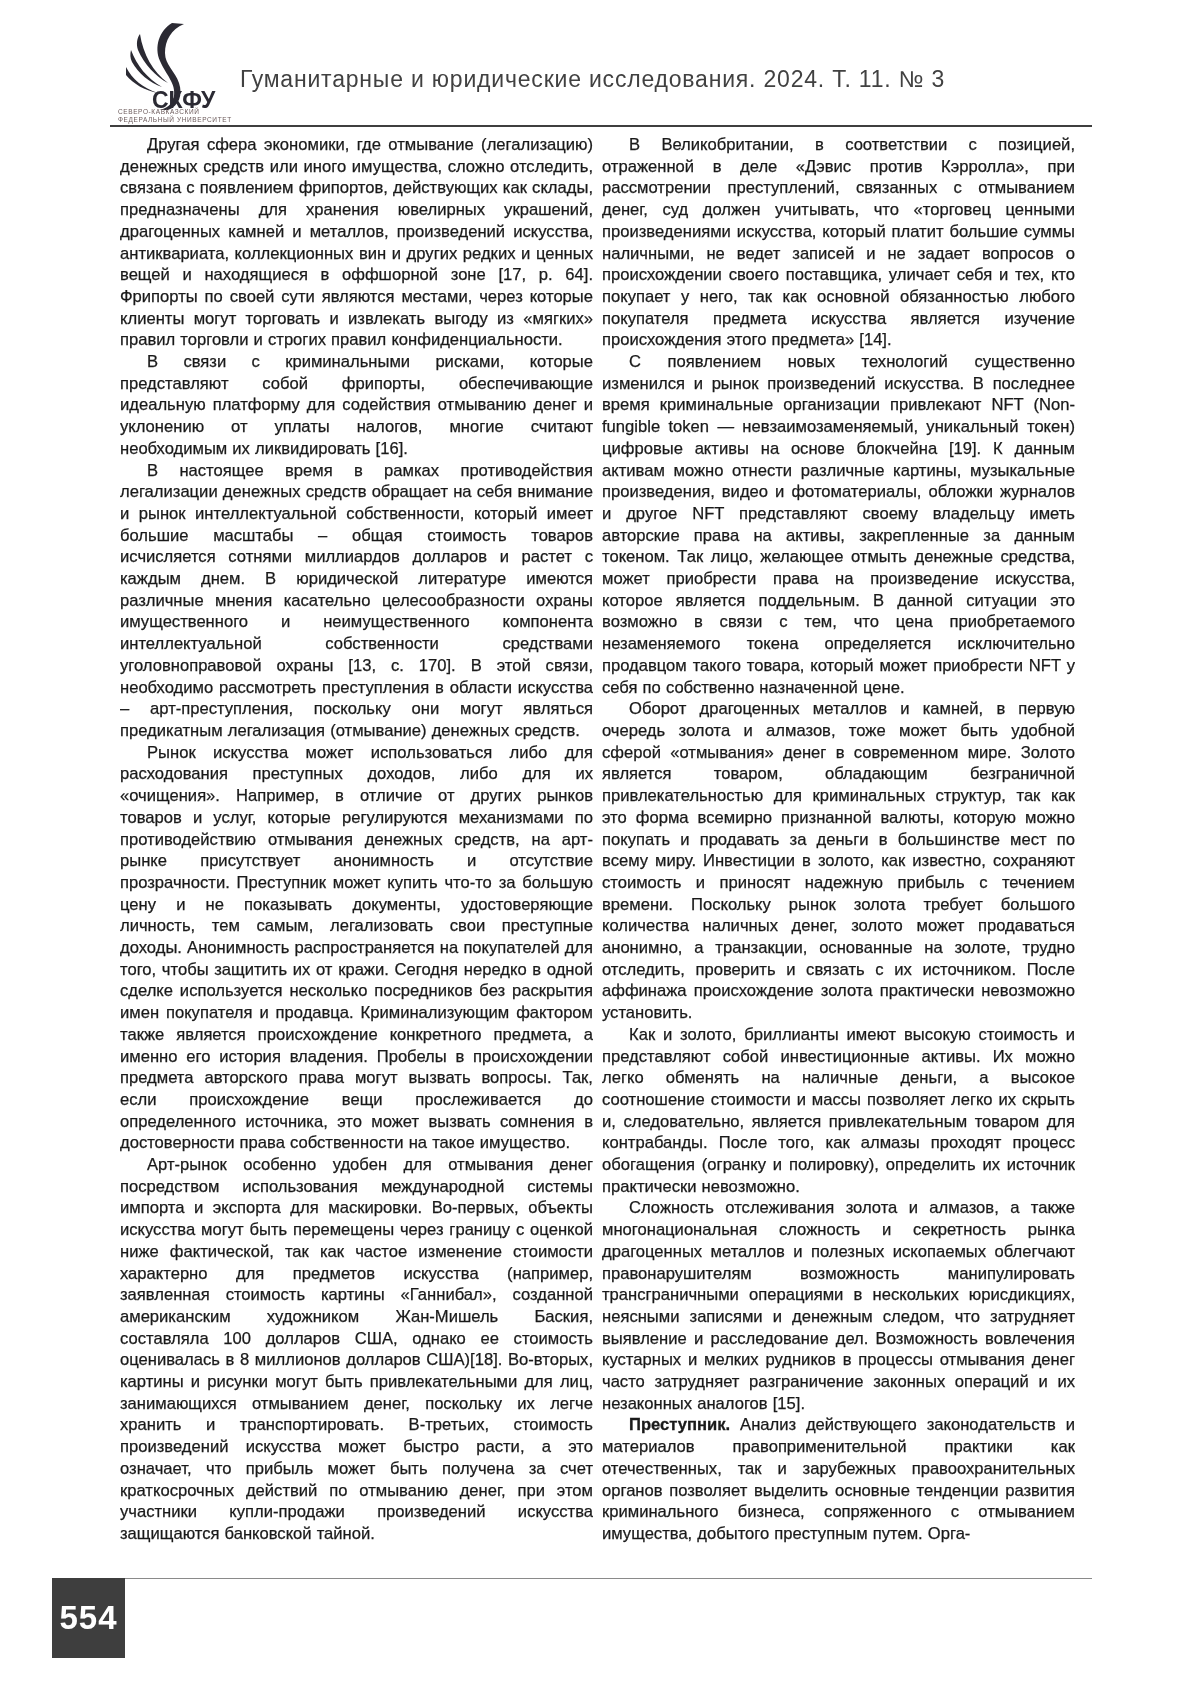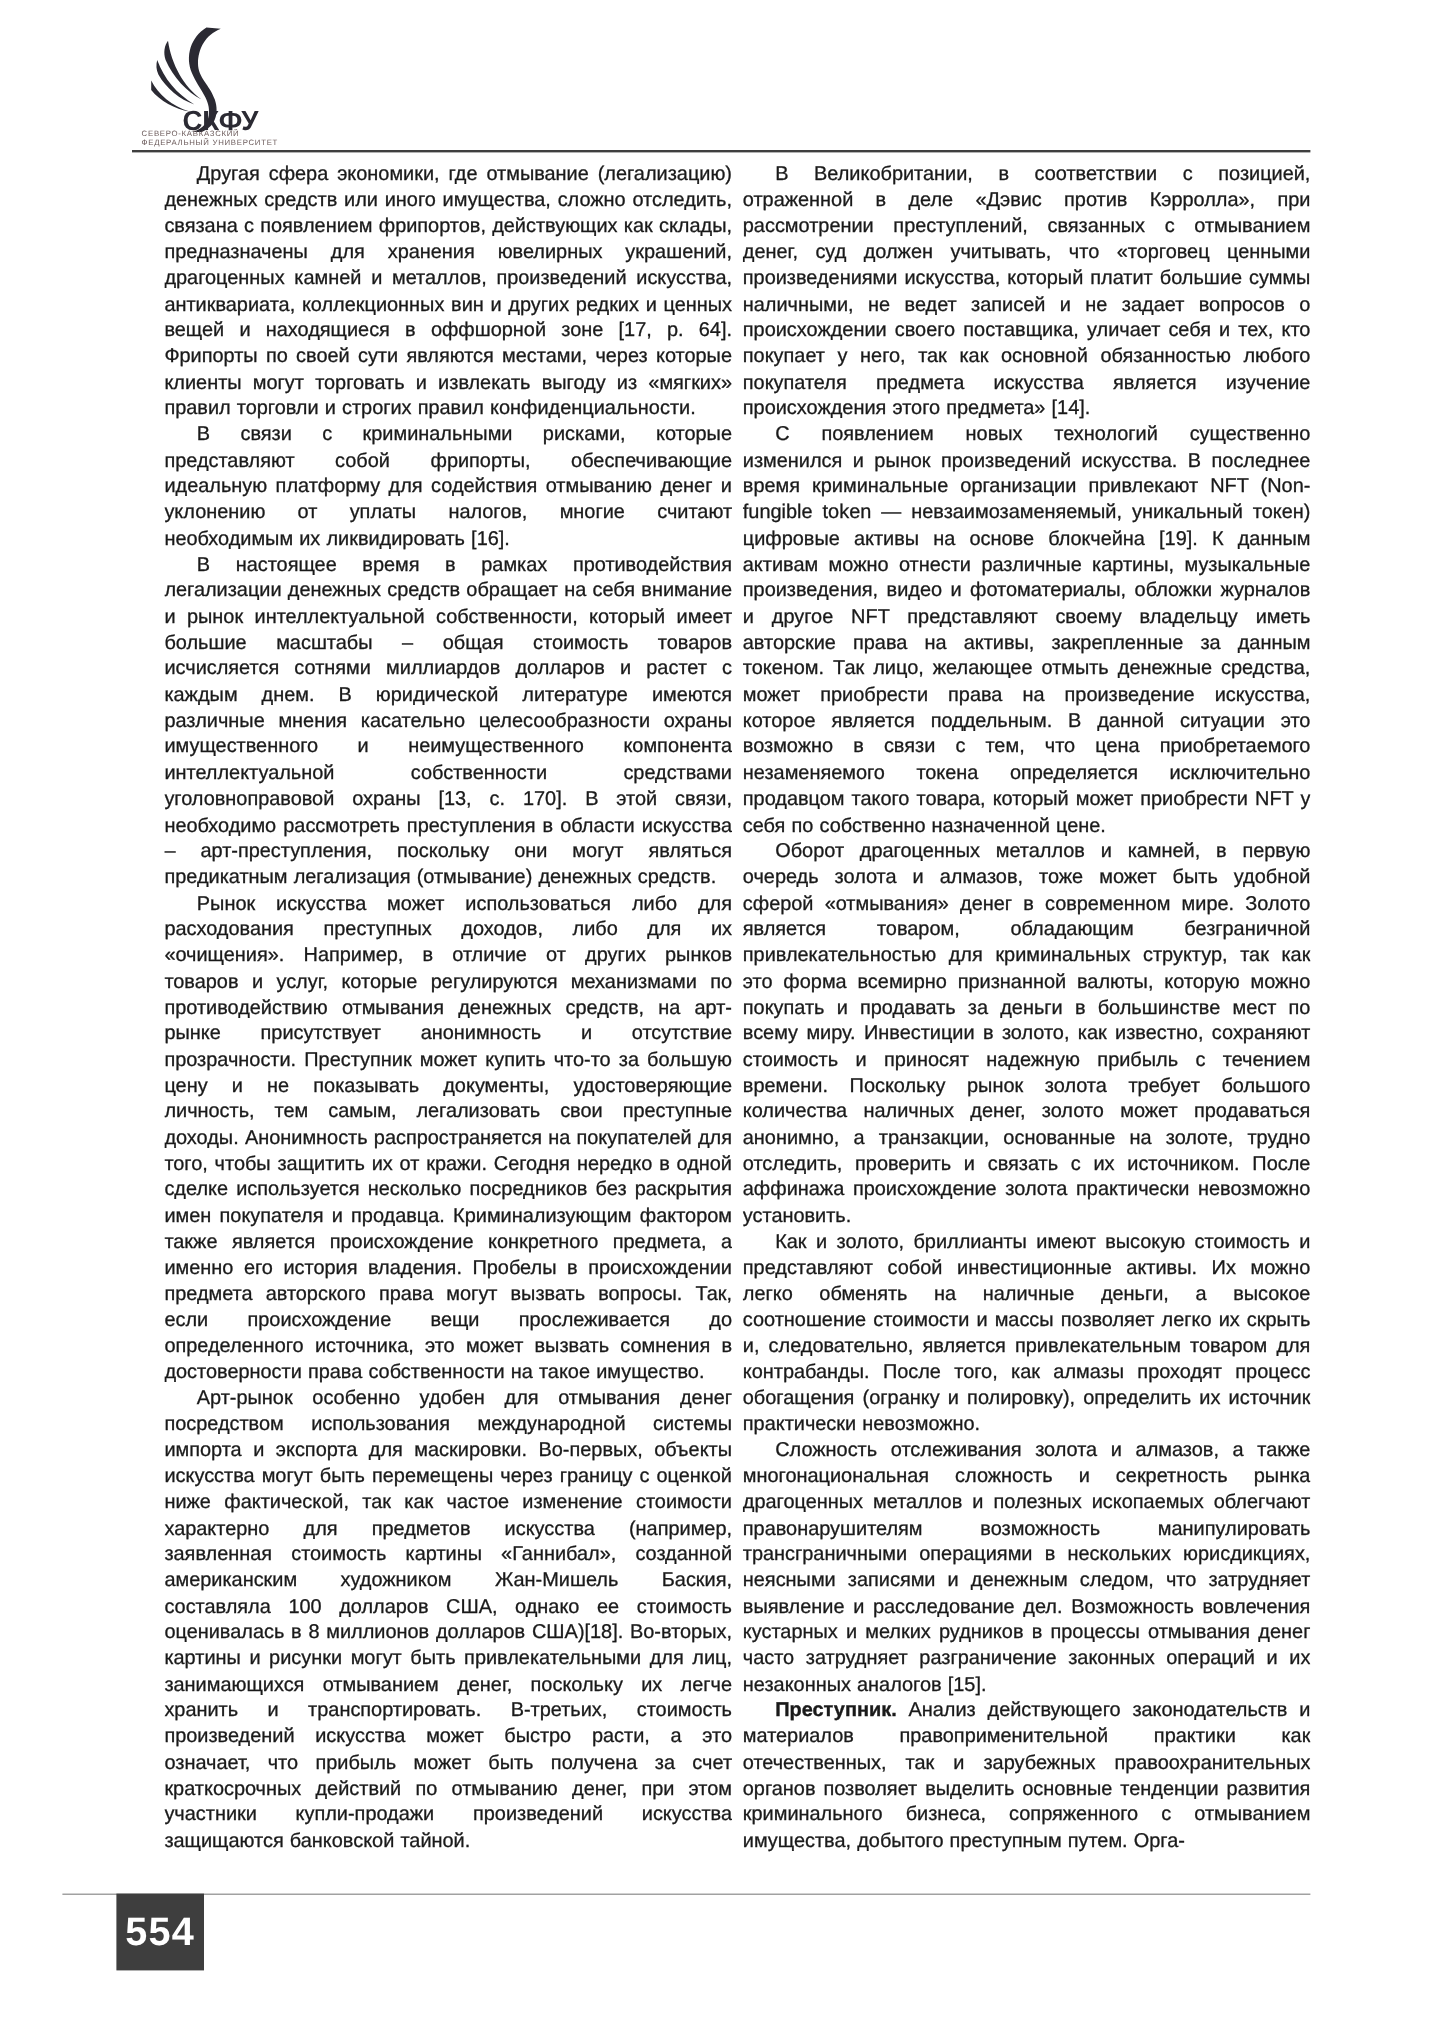--- a/index.html
+++ b/index.html
@@ -18,39 +18,39 @@
   .logo-org { position: absolute; left: 2px; top: 86px; width: 128px;
     font-size: 6.5px; letter-spacing: 0.6px; color: #6b5a5a; line-height: 8px; }
   .journal-title {
     position: absolute; left: 240px; top: 66px;
     font-size: 23px; color: #414141; letter-spacing: 0.8px; white-space: nowrap;
   }
   .header-rule { position: absolute; top: 125px; left: 110px; width: 982px; height: 2px; background: #3f3f3f; }
   
   .article {
     position: absolute; top: 134px; left: 120px; width: 972px; height: 1442px;
-    display: flex; gap: 9px; overflow: hidden; justify-content: flex-end;
+    display: flex; gap: 9px; overflow: hidden;
   }
   .col { width: 473px; height: 100%; overflow: hidden; }
   .para {
     font-size: 16.6px; line-height: 21.7px;
     text-align: justify; text-indent: 27px;
     color: #1a1a1a;
     -webkit-text-stroke: 0.25px #1a1a1a;
     word-spacing: 0.5px;
     hyphens: auto;
   }
   .para b { -webkit-text-stroke: 0.3px #1a1a1a; }
   
   .footer-rule { position: absolute; top: 1578px; left: 52px; width: 1040px; height: 1px; background: #8a8a8a; }
   .page-number-box {
-    position: absolute; top: 1578px; left: 52px; width: 73px; height: 64px;
+    position: absolute; top: 1578px; left: 52px; width: 73px; height: 80px;
     background: #3e3e3e; color: #ffffff;
     display: flex; align-items: center; justify-content: center;
-    font-size: 33px; font-weight: bold; letter-spacing: 1px; margin-left: 45px;
+    font-size: 33px; font-weight: bold; letter-spacing: 1px;
   }
 </style>
 </head>
 <body>
 
 <div class="header">
   <div class="logo-block">
     <svg class="logo-svg" width="120" height="96" viewBox="0 0 120 96" aria-hidden="true">
       <g fill="#2b2a33">
         <path d="M56,1 C43,9 38,25 44,39 C50,53 60,61 58,74 C57,82 50,87 43,88 L52,88 C63,84 67,73 63,61 C59,49 49,43 49,31 C49,19 55,7 68,2 Z"></path>
@@ -58,20 +58,21 @@
         <path d="M15,28 C21,44 31,56 46,65 C34,61 22,51 16,40 C14,36 14,32 15,28 Z"></path>
         <path d="M10,45 C16,57 27,66 42,71 C30,69 17,62 10,53 Z"></path>
       </g>
       <text x="36" y="86" font-size="23" font-weight="bold" fill="#2b2a33" font-family="Liberation Sans, sans-serif">СКФУ</text>
     </svg>
     <div class="logo-org">
       <div>СЕВЕРО-КАВКАЗСКИЙ</div>
       <div>ФЕДЕРАЛЬНЫЙ УНИВЕРСИТЕТ</div>
     </div>
   </div>
+  <div class="journal-title">Гуманитарные и юридические исследования. 2024. Т. 11. № 3</div>
   <div class="header-rule"></div>
 </div>
 
 <div class="article">
   <div class="col">
     <p class="para">Другая сфера экономики, где отмывание (легализацию) денежных средств или иного имущества, сложно отследить, связана с появлением фрипортов, действующих как склады, предназначены для хранения ювелирных украшений, драгоценных камней и металлов, произведений искусства, антиквариата, коллекционных вин и других редких и ценных вещей и находящиеся в оффшорной зоне [17, p. 64]. Фрипорты по своей сути являются местами, через которые клиенты могут торговать и извлекать выгоду из «мягких» правил торговли и строгих правил конфиденциальности.</p>
     <p class="para">В связи с криминальными рисками, которые представляют собой фрипорты, обеспечивающие идеальную платформу для содействия отмыванию денег и уклонению от уплаты налогов, многие считают необходимым их ликвидировать [16].</p>
     <p class="para">В настоящее время в рамках противодействия легализации денежных средств обращает на себя внимание и рынок интеллектуальной собственности, который имеет большие масштабы – общая стоимость товаров исчисляется сотнями миллиардов долларов и растет с каждым днем. В юридической литературе имеются различные мнения касательно целесообразности охраны имущественного и неимущественного компонента интеллектуальной собственности средствами уголовноправовой охраны [13, с. 170]. В этой связи, необходимо рассмотреть преступления в области искусства – арт-преступления, поскольку они могут являться предикатным легализация (отмывание) денежных средств.</p>
     <p class="para">Рынок искусства может использоваться либо для расходования преступных доходов, либо для их «очищения». Например, в отличие от других рынков товаров и услуг, которые регулируются механизмами по противодействию отмывания денежных средств, на арт-рынке присутствует анонимность и отсутствие прозрачности. Преступник может купить что-то за большую цену и не показывать документы, удостоверяющие личность, тем самым, легализовать свои преступные доходы. Анонимность распространяется на покупателей для того, чтобы защитить их от кражи. Сегодня нередко в одной сделке используется несколько посредников без раскрытия имен покупателя и продавца. Криминализующим фактором также является происхождение конкретного предмета, а именно его история владения. Пробелы в происхождении предмета авторского права могут вызвать вопросы. Так, если происхождение вещи прослеживается до определенного источника, это может вызвать сомнения в достоверности права собственности на такое имущество.</p>
     <p class="para">Арт-рынок особенно удобен для отмывания денег посредством использования международной системы импорта и экспорта для маскировки. Во-первых, объекты искусства могут быть перемещены через границу с оценкой ниже фактической, так как частое изменение стоимости характерно для предметов искусства (например, заявленная стоимость картины «Ганнибал», созданной американским художником Жан-Мишель Баския, составляла 100 долларов США, однако ее стоимость оценивалась в 8 миллионов долларов США)[18]. Во-вторых, картины и рисунки могут быть привлекательными для лиц, занимающихся отмыванием денег, поскольку их легче хранить и транспортировать. В-третьих, стоимость произведений искусства может быстро расти, а это означает, что прибыль может быть получена за счет краткосрочных действий по отмыванию денег, при этом участники купли-продажи произведений искусства защищаются банковской тайной.</p>

